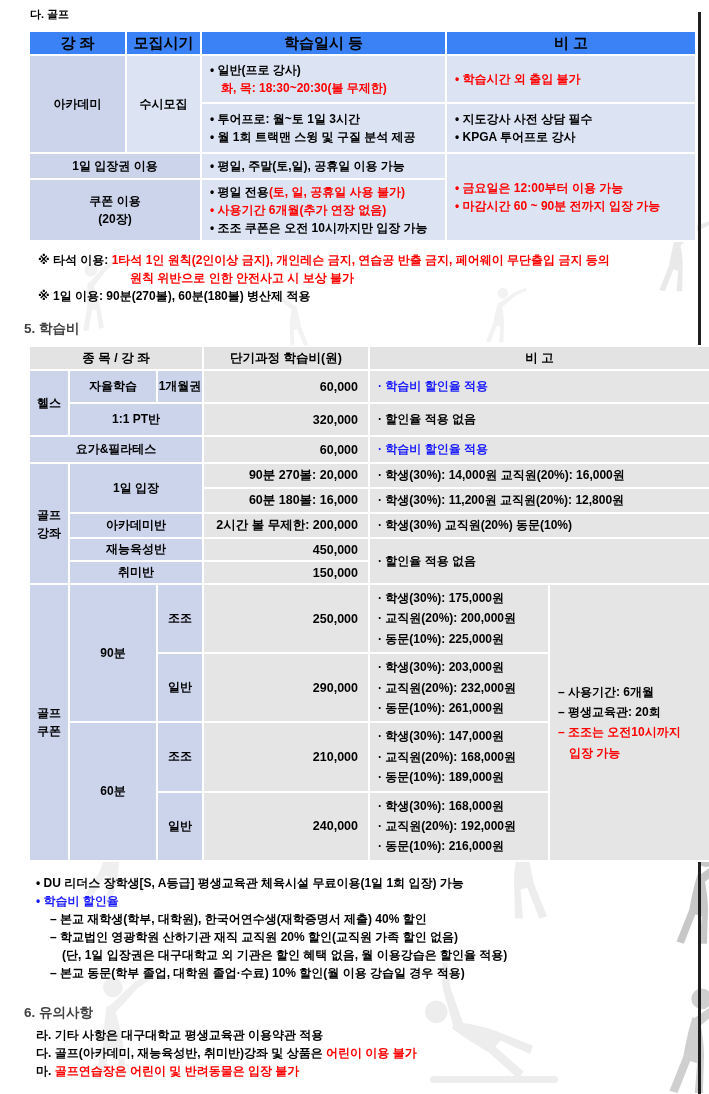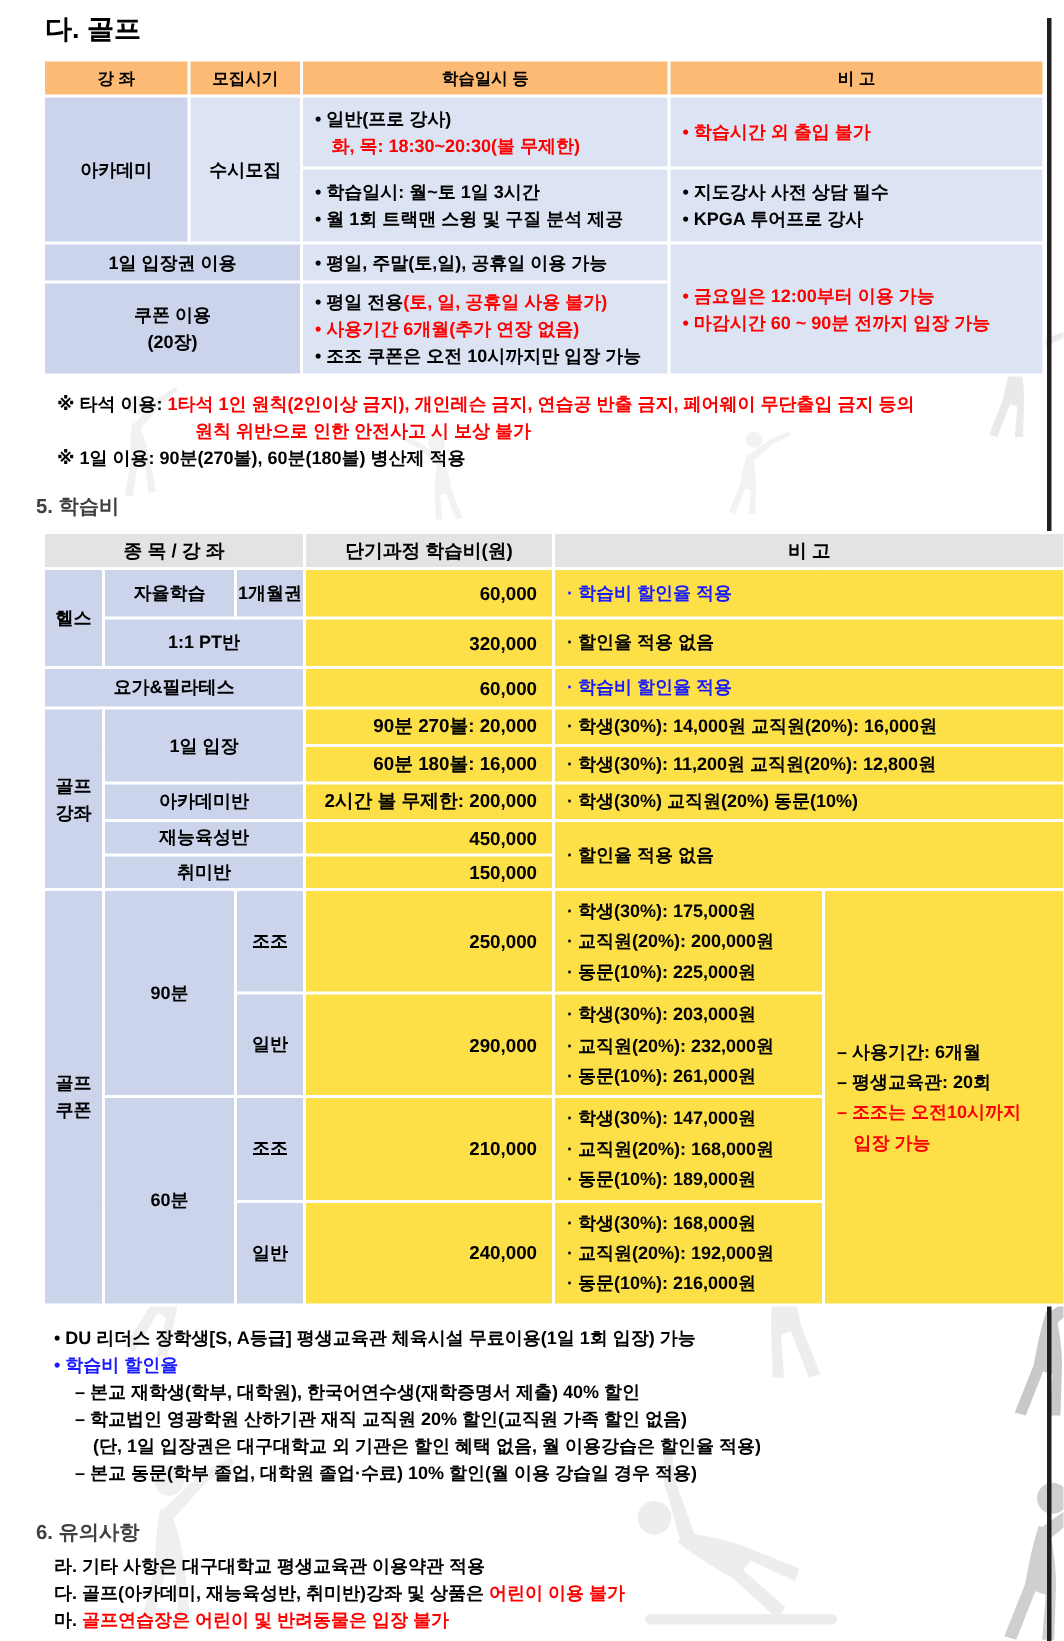--- a/index.html
+++ b/index.html
@@ -9,42 +9,42 @@
     font-family:"Liberation Sans","DejaVu Sans",sans-serif;
     font-weight:bold;color:#000;
   }
   .layer-watermark{position:absolute;inset:0;z-index:0;}
   .layer-content{position:relative;z-index:1;}
   .wm{position:absolute;}
   .right-line{position:absolute;left:698px;top:12px;width:3px;height:1082px;background:#1f1f1f;}
   .bench-bar{position:absolute;left:430px;top:1076px;width:128px;height:7px;border-radius:4px;background:#ededed;}
 
   
-  .sec-c{margin:7px 0 0 30px;font-size:18px;}
+  .sec-c{margin:7px 0 0 30px;font-size:11px;}
   .sec-green{margin:15px 0 0 24px;font-size:13.5px;color:#404040;}
 
   
   table{border-collapse:collapse;table-layout:fixed;}
   td,th{border:2px solid #ffffff;font-size:12px;font-weight:bold;padding:0;vertical-align:middle;}
   .t1{margin:8px 0 0 28px;width:667px;}
-  .t1 th{background:#fdba74;height:22px;font-size:11px;}
+  .t1 th{background:#3b82f6;height:22px;font-size:15px;}
   .lbl{background:#ccd4ec;text-align:center;}
   .lite{background:#dce4f4;}
   .t1 .sched,.t1 .note{background:#dce4f4;padding:3px 8px;text-align:left;}
   .line{line-height:1.5;white-space:pre-wrap;}
   .indent{padding-left:11px;}
   .red{color:#ff0000;}
   .blue{color:#1a1aff;}
 
   .notes1{margin:9px 0 0 38px;font-size:12px;line-height:1.55;}
   .notes1 .cont{margin-left:92px;}
 
   .t2{margin:7px 0 0 28px;width:681px;}
   .t2 th{background:#e3e3e3;height:22px;font-size:12.5px;}
-  .t2 .fee,.t2 .noteC{background:#fde047;}
+  .t2 .fee,.t2 .noteC{background:#e5e5e5;}
   .t2 .fee{text-align:right;padding-right:10px;font-size:12.5px;}
   .t2 .noteC{text-align:left;padding:3px 8px;}
   .t2 .noteC .line{line-height:1.7;}
   .sideNote .line{line-height:1.8;}
 
   .notes5{margin:12px 0 0 36px;font-size:12px;line-height:1.62;}
   .notes5 .sub{margin-left:14px;}
   .notes5 .sub2{margin-left:26px;}
 
   .sec6-items{margin:4px 0 0 36px;font-size:12px;line-height:1.7;}
@@ -122,21 +122,21 @@
       <td class="sched" style="height:40px">
         <div class="line">• 일반(프로 강사)</div>
         <div class="line red indent">화, 목: 18:30~20:30(볼 무제한)</div>
       </td>
       <td class="note">
         <div class="line red">• 학습시간 외 출입 불가</div>
       </td>
     </tr>
     <tr>
       <td class="sched" style="height:42px">
-        <div class="line">• 학습일시: 월~토 1일 3시간</div>
+        <div class="line">• 투어프로: 월~토 1일 3시간</div>
         <div class="line">• 월 1회 트랙맨 스윙 및 구질 분석 제공</div>
       </td>
       <td class="note">
         <div class="line">• 지도강사 사전 상담 필수</div>
         <div class="line">• KPGA 투어프로 강사</div>
       </td>
     </tr>
     <tr>
       <td class="lbl" colspan="2" style="height:24px">1일 입장권 이용</td>
       <td class="sched">

